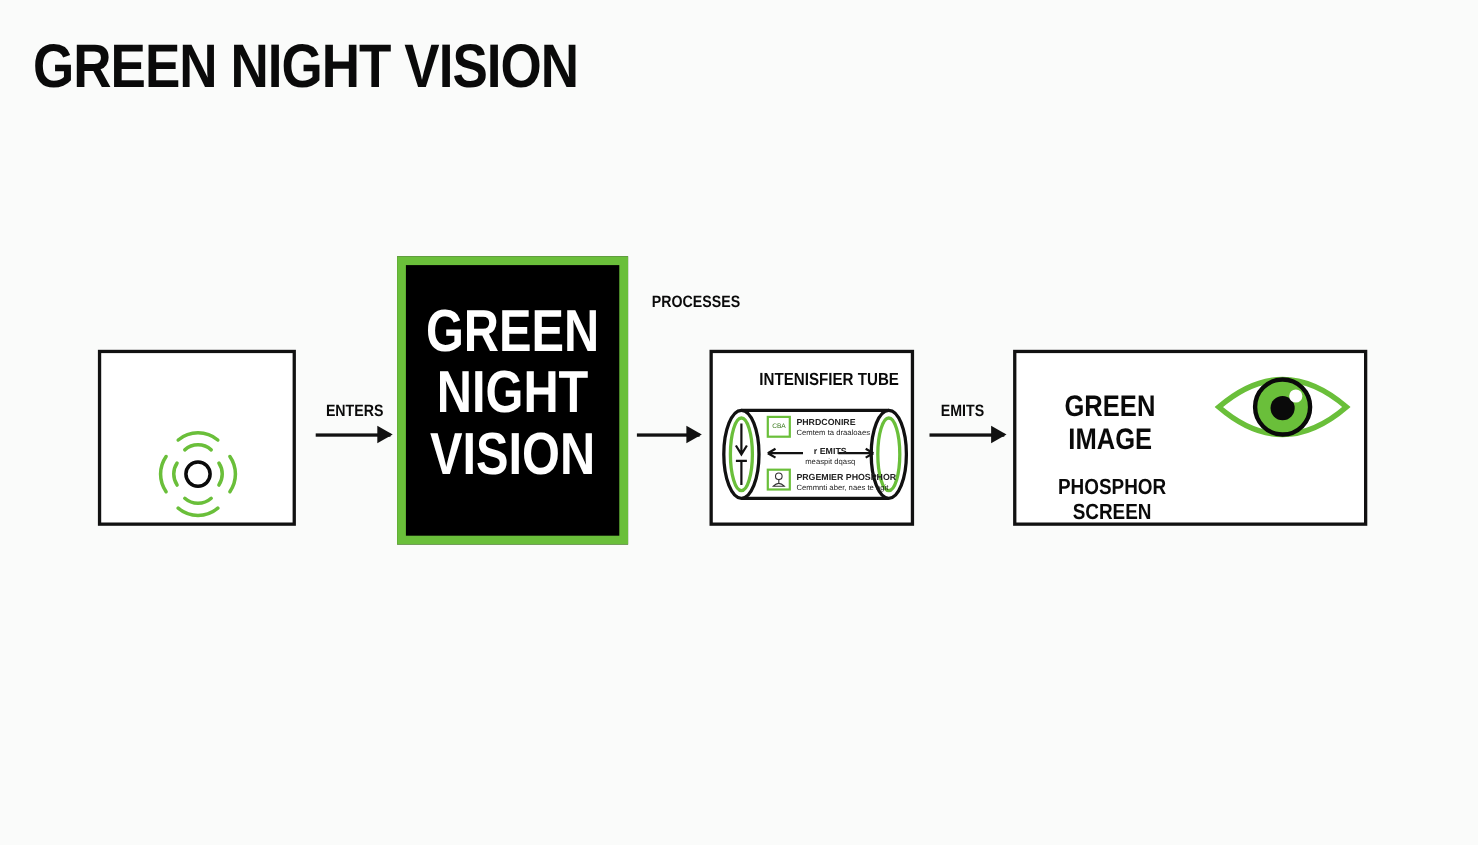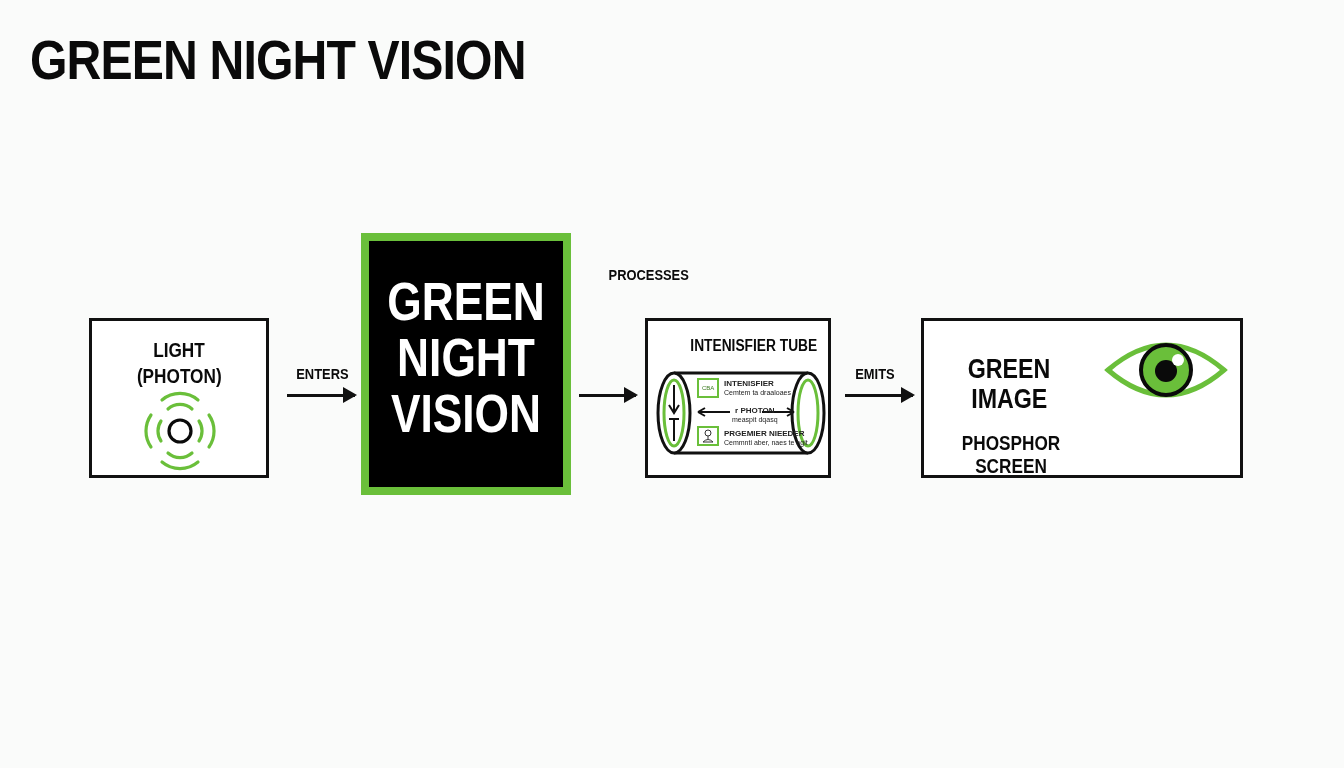--- a/index.html
+++ b/index.html
@@ -58,24 +58,20 @@
     #output .ps { position: absolute; left: 12px; top: 111px; width: 150px; text-align: center; font-size: 20px; }
     #output .vb { position: absolute; left: 180px; top: 104px; width: 120px; text-align: center; font-size: 16px; line-height: 20px; }
     #output svg { position: absolute; left: 180px; top: 17px; }
   </style>
 </head>
 <body>
 
 <div class="title">GREEN NIGHT VISION</div>
 
 <div class="box" id="light">
-  <div class="lbl">
-    <div><span class="cond">LIGHT</span></div>
-    <div><span class="cond">(PHOTON)</span></div>
-  </div>
   <svg width="88" height="80" viewBox="0 0 88 80">
     <g fill="none" stroke="#6abf3a" stroke-width="3.2" stroke-linecap="round">
       <path d="M32 18 A18 18 0 0 1 56 18"></path>
       <path d="M26 9 A28 28 0 0 1 62 9"></path>
       <path d="M32 62 A18 18 0 0 0 56 62"></path>
       <path d="M26 71 A28 28 0 0 0 62 71"></path>
       <path d="M25 30 A18 18 0 0 0 25 50"></path>
       <path d="M15 24 A28 28 0 0 0 15 56"></path>
       <path d="M63 30 A18 18 0 0 1 63 50"></path>
       <path d="M73 24 A28 28 0 0 1 73 56"></path>
@@ -90,21 +86,21 @@
 <div class="arrow" style="left:287px; top:394px; width:68px;"></div>
 
 <div id="core">
   <div class="lbl">
     <span>GREEN</span>
     <span>NIGHT</span>
     <span>VISION</span>
   </div>
 </div>
 
-<div class="arrow-label" style="left:602px; top:266px;">
+<div class="arrow-label" style="left:586px; top:266px;">
   <span class="cond">PROCESSES</span>
 </div>
 <div class="arrow" style="left:579px; top:394px; width:57px;"></div>
 
 <div class="box" id="tube">
   <div class="hdr">
     <span class="cond">INTENISFIER TUBE</span>
   </div>
   <svg width="172" height="92" viewBox="0 0 172 92">
     <path d="M18 6 L152 6 M18 86 L152 86" stroke="#111" stroke-width="3"></path>
@@ -115,27 +111,27 @@
     <path d="M18 18 L18 44 M13 38 L18 46 L23 38 M13 52 L23 52 M18 52 L18 74" stroke="#111" stroke-width="2" fill="none"></path>
     <rect x="42" y="12" width="20" height="18" fill="none" stroke="#6abf3a" stroke-width="2"></rect>
     <rect x="42" y="60" width="20" height="18" fill="none" stroke="#6abf3a" stroke-width="2"></rect>
     <circle cx="52" cy="66" r="3" fill="none" stroke="#333" stroke-width="1"></circle>
     <path d="M52 69 L52 72 M47 75 Q52 70 57 75 Z" stroke="#333" stroke-width="1" fill="none"></path>
     <path d="M42 45 L74 45 M42 45 L49 41 M42 45 L49 49" stroke="#111" stroke-width="2" fill="none"></path>
     <path d="M106 45 L138 45 M138 45 L131 41 M138 45 L131 49" stroke="#111" stroke-width="2" fill="none"></path>
   </svg>
   <div class="tube-text" style="left:54px; top:63px; font-size:6px; color:#3a7a1e;">CBA</div>
   <div class="tube-text" style="left:76px; top:58px;">
-    <b>INTENISFIER</b><br><span>Cemtem ta draaloaes</span>
+    <b>PHRDCONIRE</b><br><span>Cemtem ta draaloaes</span>
   </div>
   <div class="tube-text" style="left:84px; top:85px; text-align:center;">
-    <b>r PHOTON</b><br><span>measpit dqasq</span>
+    <b>r EMITS</b><br><span>measpit dqasq</span>
   </div>
   <div class="tube-text" style="left:76px; top:108px;">
-    <b>PRGEMIER NIEEDER</b><br><span>Cemmnti aber, naes te agit</span>
+    <b>PRGEMIER PHOSPHOR</b><br><span>Cemmnti aber, naes te agit</span>
   </div>
 </div>
 
 <div class="arrow-label" style="left:852px; top:365px;">
   <span class="cond">EMITS</span>
 </div>
 <div class="arrow" style="left:845px; top:394px; width:68px;"></div>
 
 <div class="box" id="output">
   <div class="gi">

